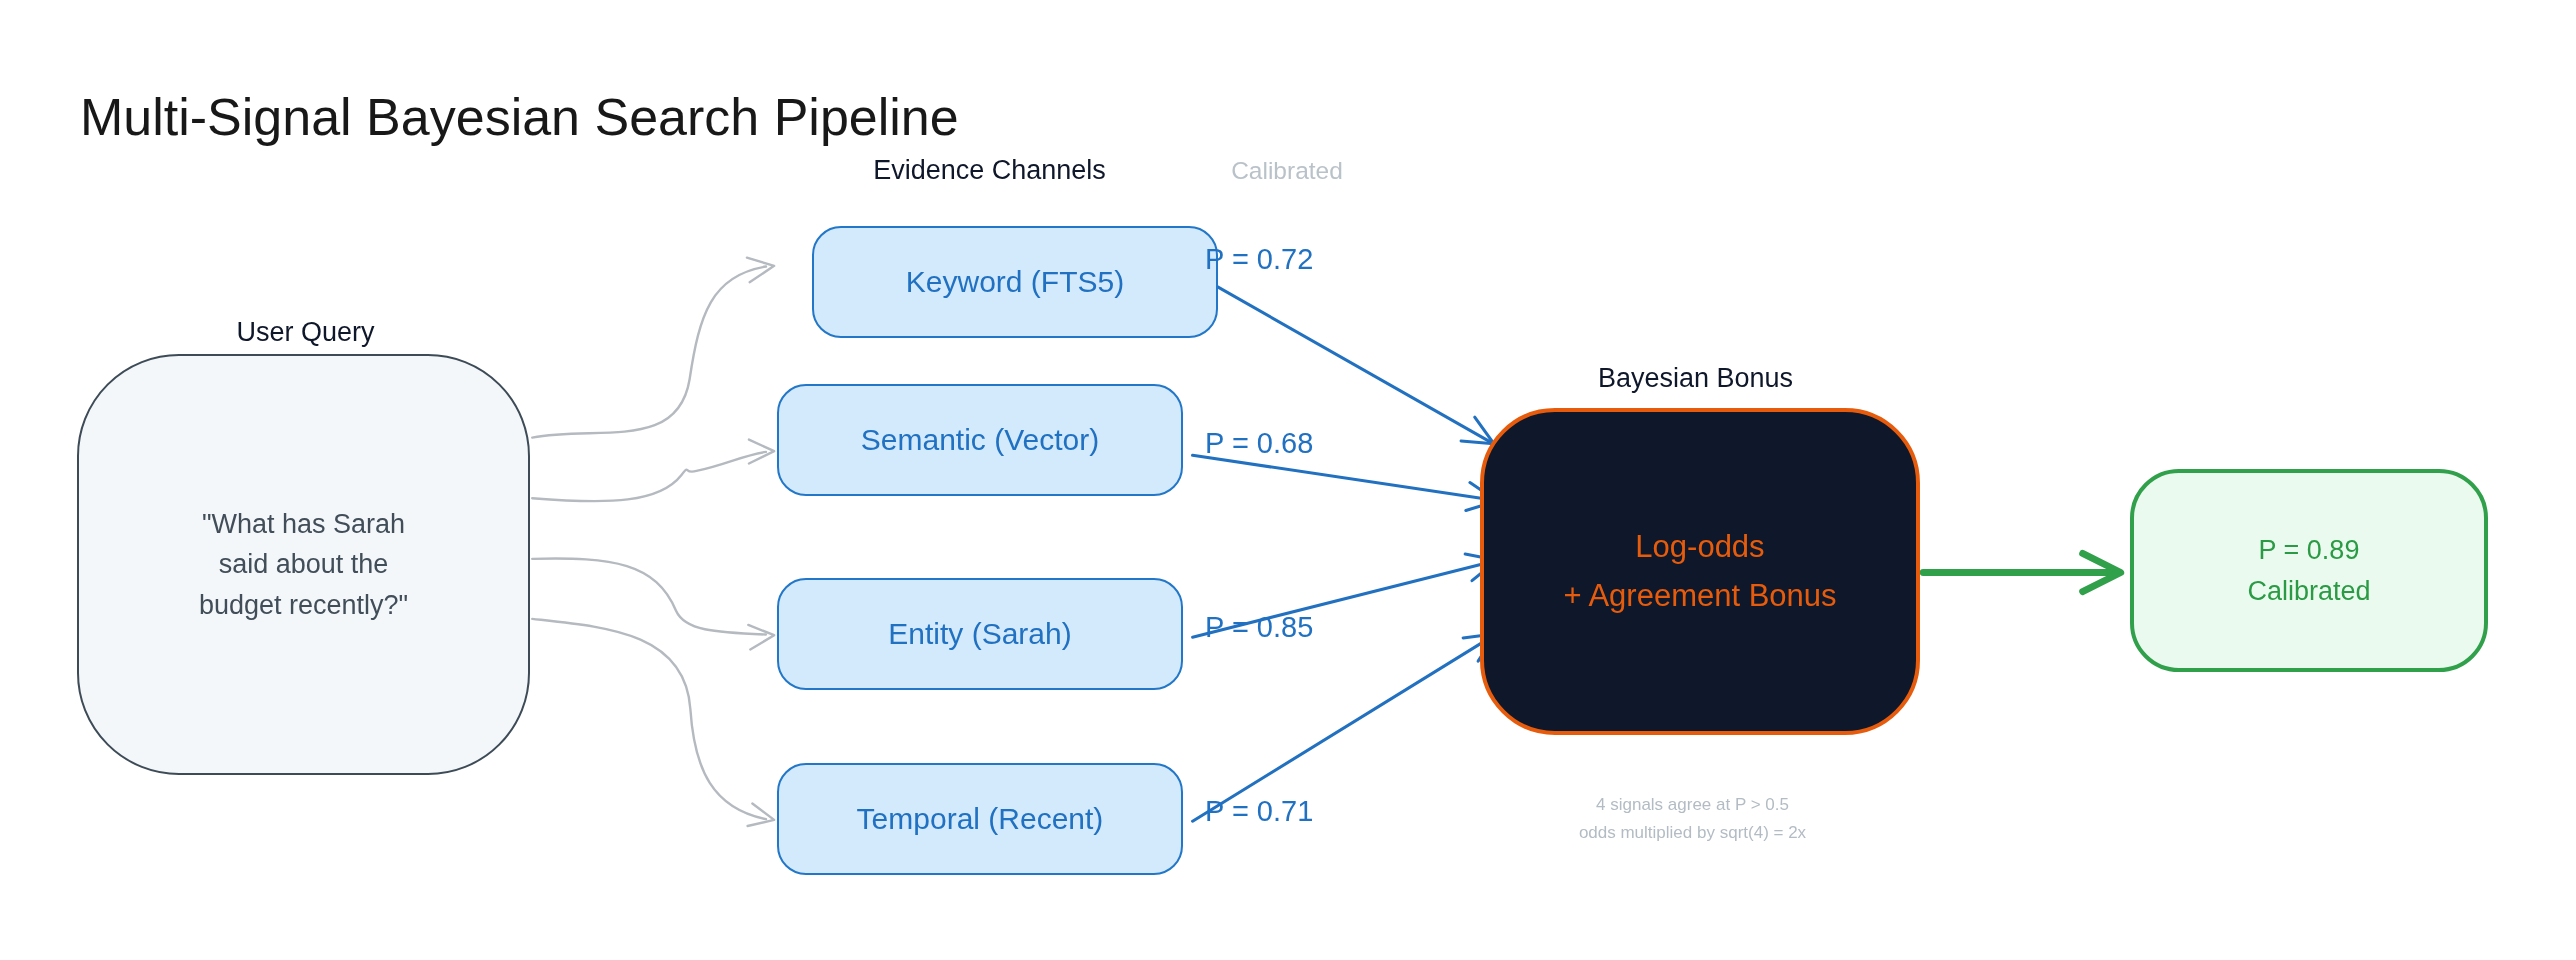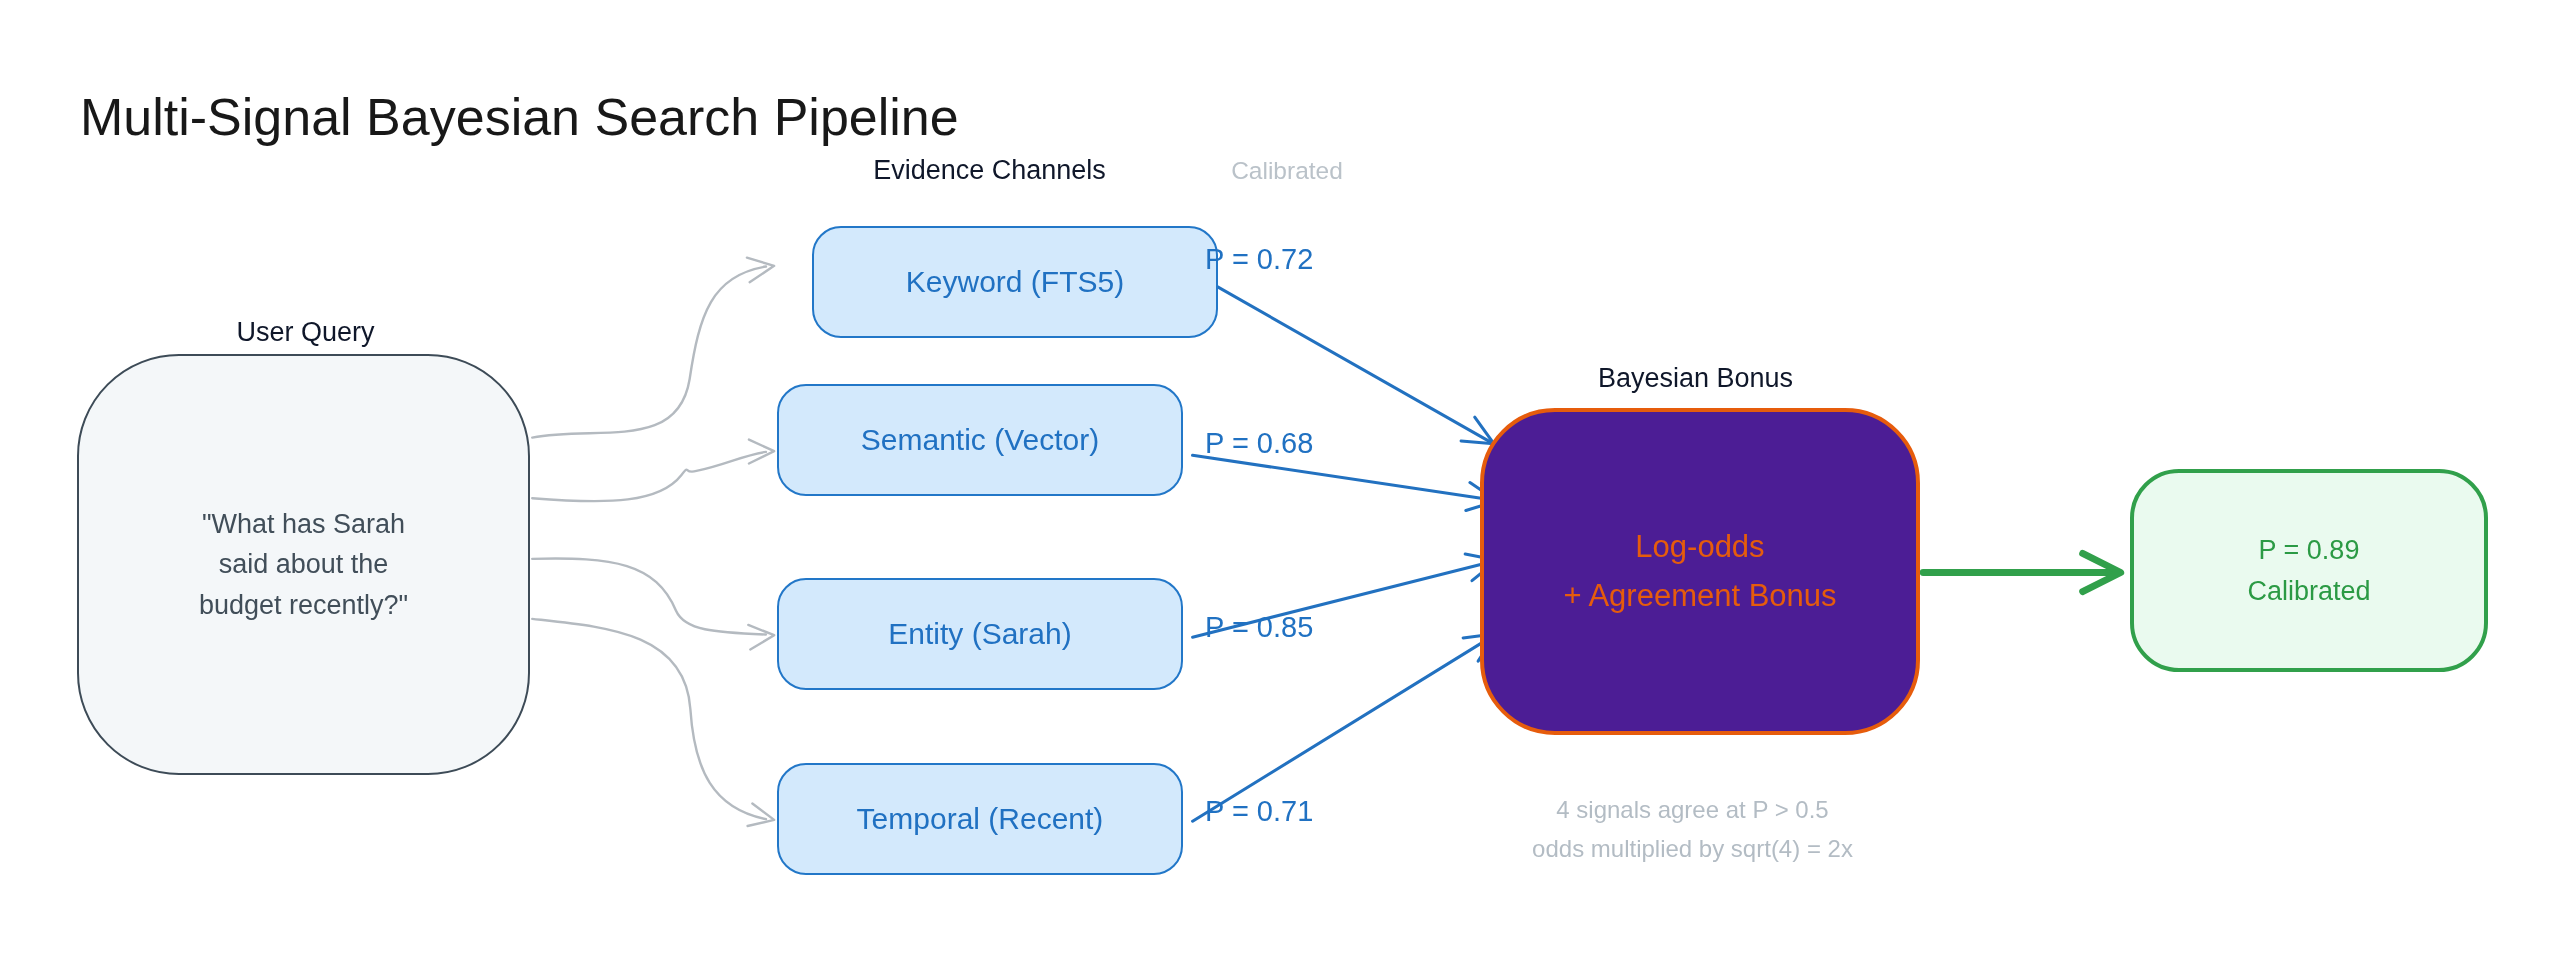--- a/index.html
+++ b/index.html
@@ -39,30 +39,30 @@
     box-sizing: border-box;
     display: flex; align-items: center; justify-content: center;
     font-size: 30px; color: #2071c2;
   }
   .p-label {
     left: 1205px; width: 177px; height: 35px;
     font-size: 29px; color: #2071c2; white-space: nowrap;
   }
   #fusion-box {
     left: 1480px; top: 408px; width: 440px; height: 327px;
-    background: #4c1d95; border: 4.1px solid #e65c0c; border-radius: 75px;
+    background: #0f172a; border: 4.1px solid #e65c0c; border-radius: 75px;
     box-sizing: border-box;
     display: flex; align-items: center; justify-content: center;
   }
   #fusion-box .box-text {
     font-size: 31px; color: #e65c0c; text-align: center; line-height: 1.55;
   }
   #fusion-note {
     left: 1454px; top: 791px; width: 477px;
-    text-align: center; font-size: 24px; line-height: 1.62; color: #b3bcc4;
+    text-align: center; font-size: 17px; line-height: 1.62; color: #b3bcc4;
   }
   #output-box {
     left: 2130px; top: 469px; width: 358px; height: 203px;
     background: #eafaef; border: 4.8px solid #31a04b; border-radius: 49px;
     box-sizing: border-box;
     display: flex; align-items: center; justify-content: center;
   }
   #output-box .box-text {
     font-size: 27px; color: #2b9a44; text-align: center; line-height: 1.5;
   }

